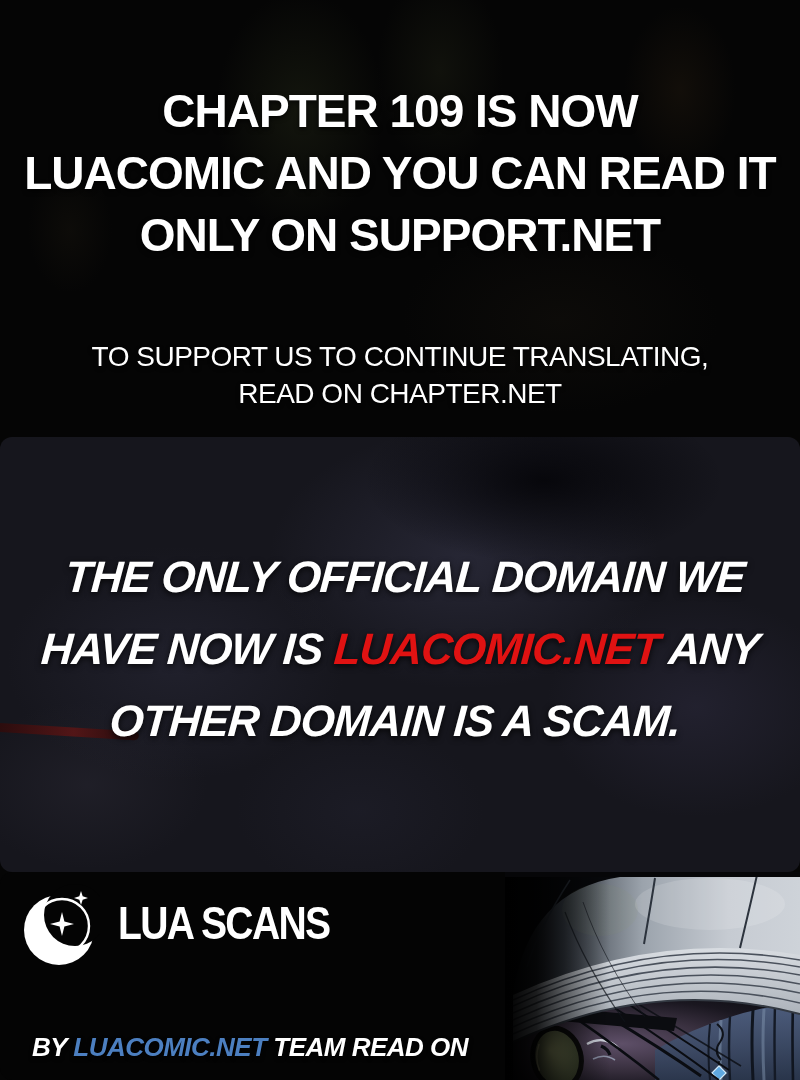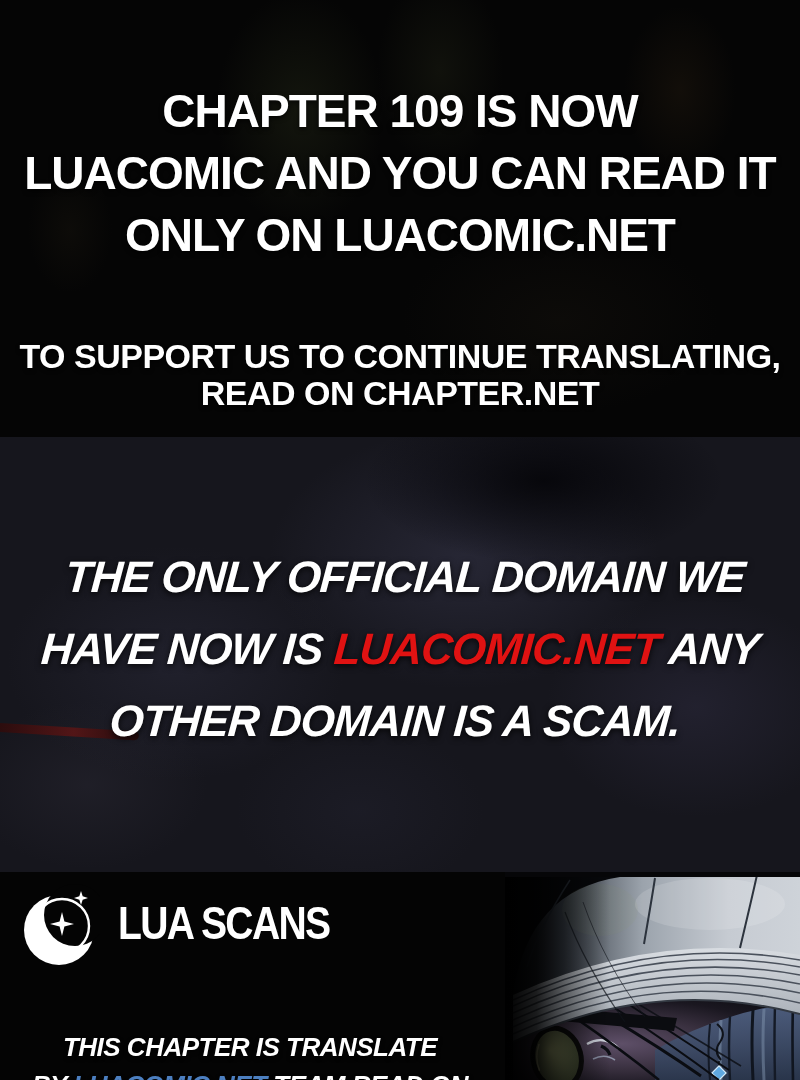--- a/index.html
+++ b/index.html
@@ -1,41 +1,41 @@
 <!DOCTYPE html>
 <html><head>
 <meta charset="utf-8">
 <style>
   html,body{margin:0;padding:0;background:#000;}
   #page{
     position:relative;width:800px;height:1080px;overflow:hidden;
     background:#050505;font-family:"Liberation Sans",sans-serif;
     -webkit-font-smoothing:antialiased;
   }
-  section{position:absolute;left:0;width:800px;}
+  section{position:absolute;left:0;width:800px;border-radius:12px;}
 
   
   .s1{
     top:0;height:437px;
     background:
       radial-gradient(120px 170px at 300px 110px, rgba(34,38,22,.50), transparent 70%),
       radial-gradient(90px 140px at 440px 70px, rgba(30,32,20,.45), transparent 70%),
       radial-gradient(80px 120px at 680px 90px, rgba(38,28,16,.40), transparent 70%),
       radial-gradient(60px 90px at 70px 230px, rgba(28,24,16,.35), transparent 70%),
       radial-gradient(220px 130px at 560px 320px, rgba(26,22,16,.35), transparent 72%),
       #050505;
   }
   .headline{
     position:absolute;top:80px;left:0;right:0;text-align:center;
     color:#fff;font-weight:bold;font-size:46px;line-height:62px;
     letter-spacing:-1px;text-shadow:0 2px 5px rgba(0,0,0,.75);
   }
   .support{
     position:absolute;top:338px;left:0;right:0;text-align:center;
-    color:#fff;font-weight:bold;font-size:34px;line-height:37px;
+    color:#fff;font-weight:normal;font-size:28px;line-height:37px;
     letter-spacing:-0.5px;text-shadow:0 2px 4px rgba(0,0,0,.75);
   }
 
   
   .s2{
     top:437px;height:435px;
     background:
       radial-gradient(240px 110px at 68% 10%, rgba(6,6,10,.95), transparent 75%),
       radial-gradient(300px 200px at 58% 28%, rgba(44,44,60,.75), transparent 65%),
       radial-gradient(260px 180px at 22% 52%, rgba(38,38,52,.65), transparent 65%),
@@ -77,21 +77,21 @@
 </style>
 </head>
 <body>
 
 <div id="page">
 
   <section class="s1">
     <div class="headline">
       <div>CHAPTER 109 IS NOW</div>
       <div>LUACOMIC AND YOU CAN READ IT</div>
-      <div>ONLY ON LUACOMIC.NET</div>
+      <div>ONLY ON SUPPORT.NET</div>
     </div>
     <div class="support">
       <div>TO SUPPORT US TO CONTINUE TRANSLATING,</div>
       <div>READ ON CHAPTER.NET</div>
     </div>
   </section>
 
   <section class="s2">
     <div class="blade"></div>
     <div class="warning">
@@ -201,18 +201,17 @@
       <path d="M252,3 C246,30 240,55 235,76" stroke="#2c333d" stroke-width="2" fill="none"></path>
       <path d="M65,8 C48,34 32,62 22,95" stroke="#262c35" stroke-width="1.5" fill="none"></path>
       <path d="M60,40 C75,80 95,115 120,150" stroke="#10141a" stroke-width="1.2" fill="none" opacity=".7"></path>
       <path d="M78,30 C92,70 112,108 140,145" stroke="#10141a" stroke-width="1" fill="none" opacity=".6"></path>
 
       <rect x="0" y="0" width="105" height="208" fill="url(#fadeL)"></rect>
       <rect x="0" y="0" width="295" height="5" fill="#060608"></rect>
     </svg>
 
     <div class="credit">
-      <div class="c1">THIS CHAPTER IS TRANSLATE</div>
       <div class="c2"><span>BY </span><span class="blue">LUACOMIC.NET</span><span> TEAM READ ON</span></div>
     </div>
 
   </section>
 </div>
 
 </body></html>

